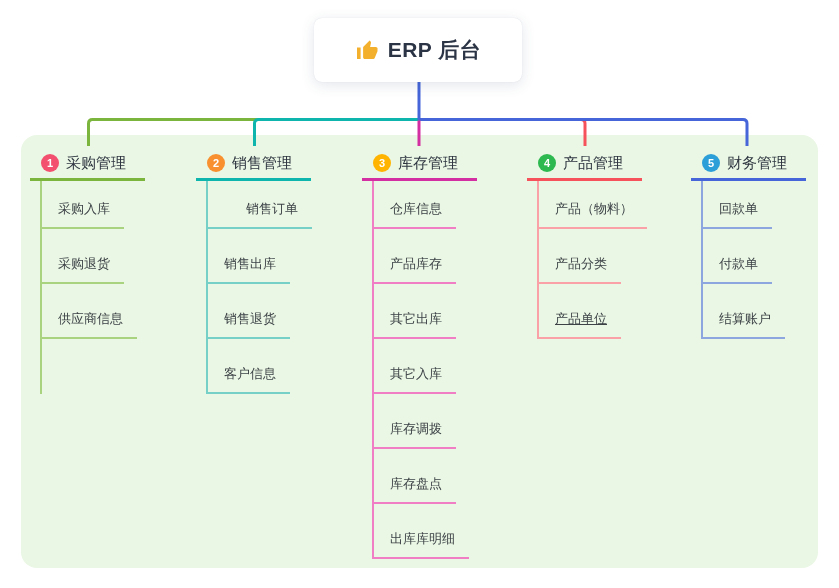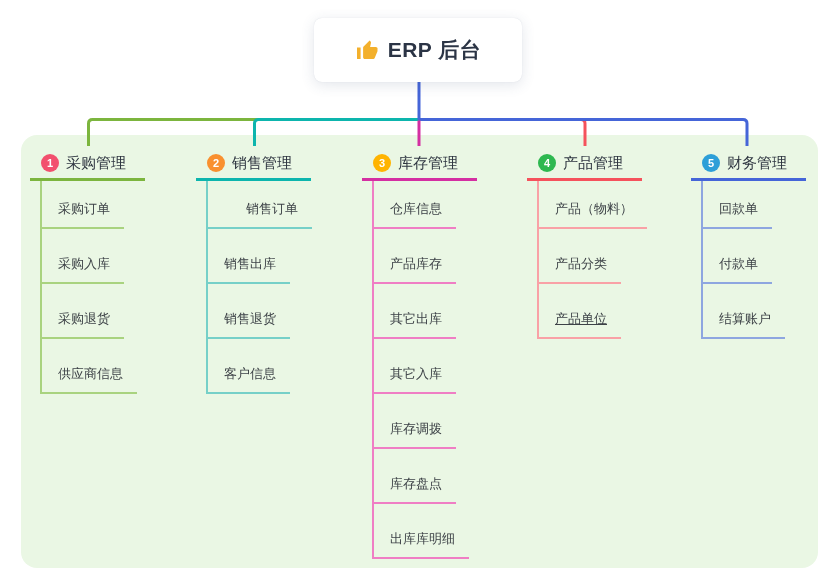--- a/index.html
+++ b/index.html
@@ -83,23 +83,20 @@
 </div>
 
 <div id="branches">
     <div class="branch" style="left: 30px; top: 148px;">
     <div class="branch-header" style="border-bottom-color: rgb(124, 181, 62);">
       <span class="badge" style="background: rgb(242, 80, 110);">1</span>
       <span class="branch-label">采购管理</span>
     </div>
     <div class="spine" style="background: rgb(169, 211, 127); height: 213px;"></div>
     <ul class="children">
-        <li>
-          <span class="child-label" style="border-bottom-color: rgb(169, 211, 127);">采购订单</span>
-        </li>
         <li>
           <span class="child-label" style="border-bottom-color: rgb(169, 211, 127);">采购入库</span>
         </li>
         <li>
           <span class="child-label" style="border-bottom-color: rgb(169, 211, 127);">采购退货</span>
         </li>
         <li>
           <span class="child-label" style="border-bottom-color: rgb(169, 211, 127);">供应商信息</span>
         </li>
       </ul>

